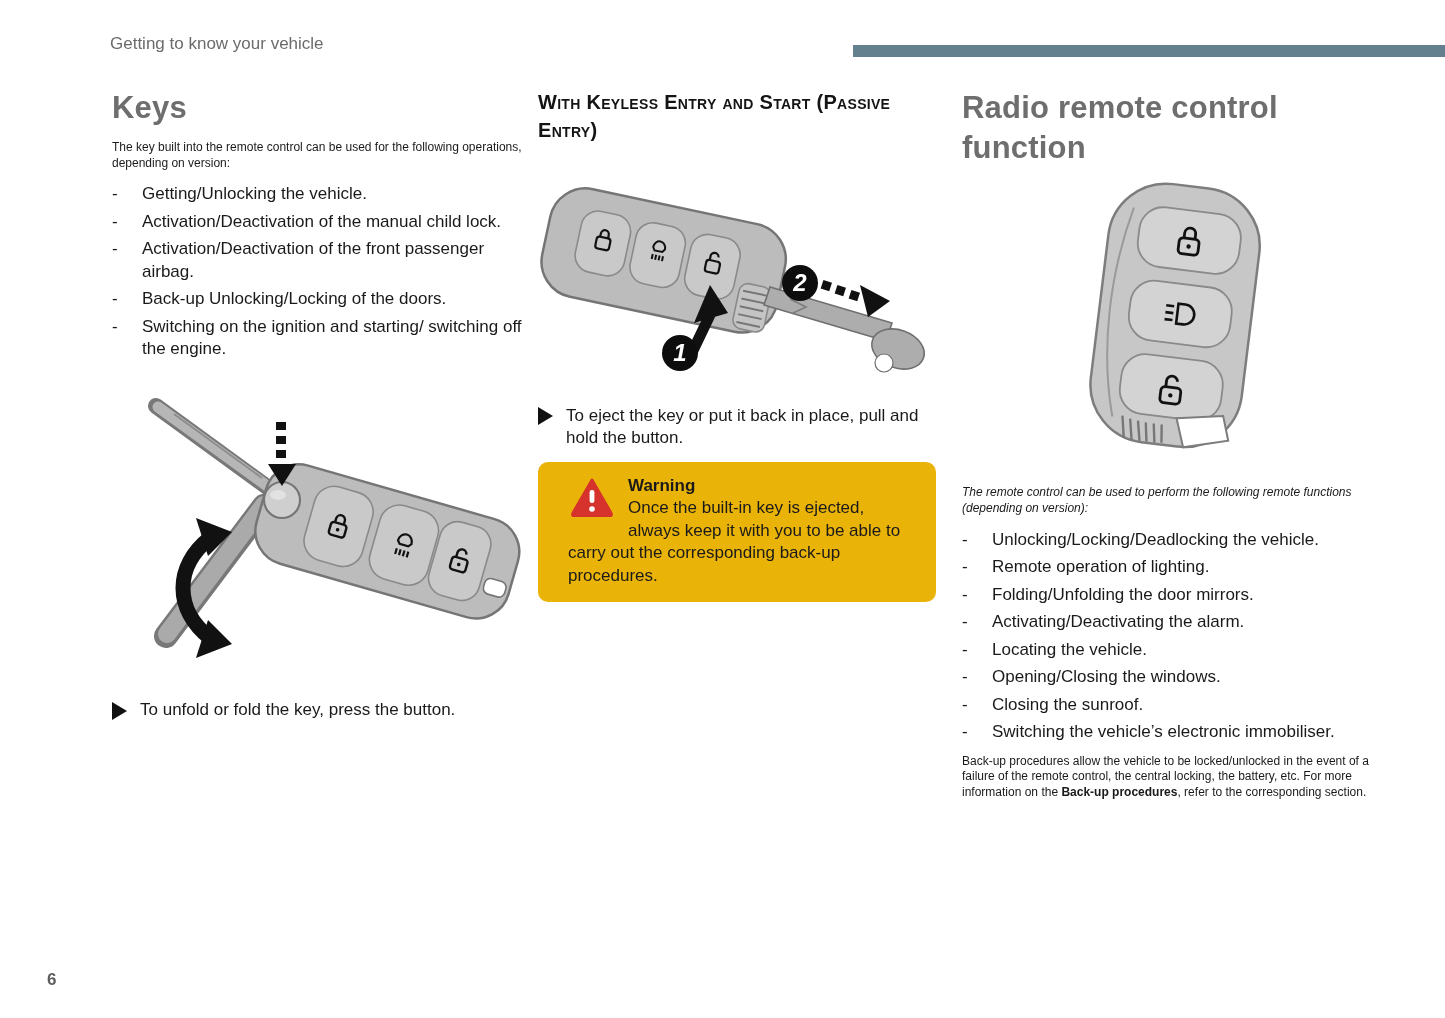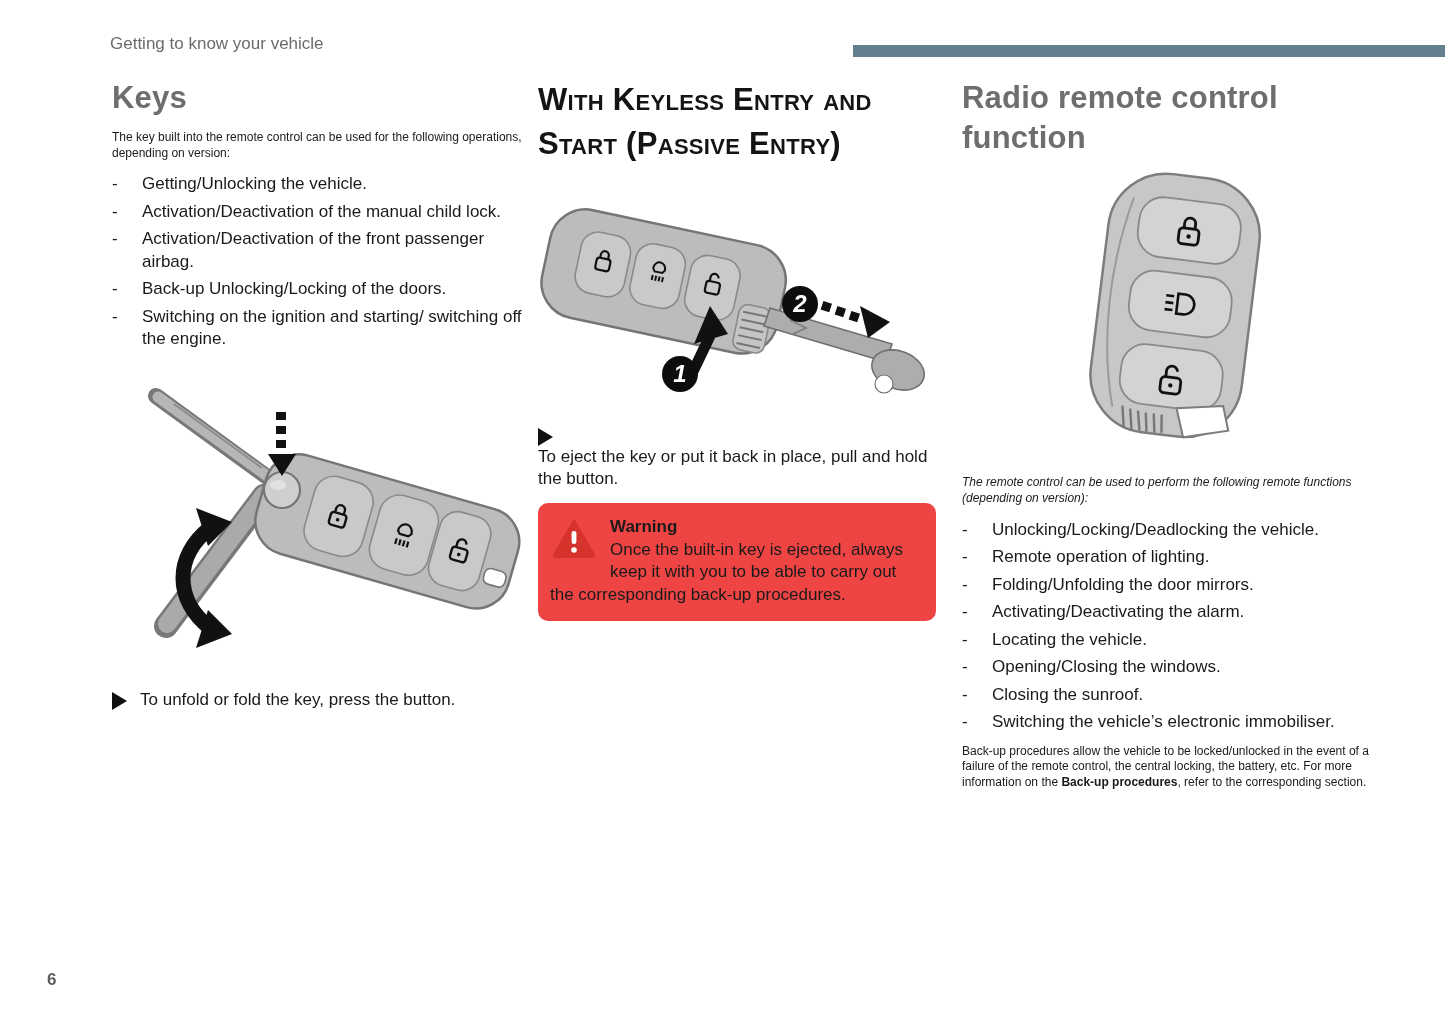--- a/index.html
+++ b/index.html
@@ -4,44 +4,44 @@
 <style>
   html,body{margin:0;padding:0;}
   body{
     width:1445px;height:1018px;position:relative;background:#ffffff;
     font-family:"Liberation Sans","DejaVu Sans",sans-serif;color:#1a1a1a;overflow:hidden;
   }
   
   .breadcrumb{position:absolute;left:110px;top:34px;font-size:17px;color:#6b6b6b;}
   .accent-bar{position:absolute;left:853px;top:45px;width:592px;height:12px;background:#64808f;}
   
-  .col{position:absolute;top:78px;}
+  .col{position:absolute;top:88px;}
   .col-left{left:112px;width:422px;}
   .col-mid{left:538px;width:398px;}
   .col-right{left:962px;width:430px;}
   
   .h-gray{font-size:31px;line-height:1.28;color:#6e6e6e;font-weight:600;letter-spacing:.2px;margin:0 0 12px 0;}
-  .h-caps{font-size:31px;line-height:1.42;color:#141414;font-weight:700;font-variant:small-caps;letter-spacing:.3px;margin:0;}
+  .h-caps{font-size:20px;line-height:1.42;color:#141414;font-weight:700;font-variant:small-caps;letter-spacing:.3px;margin:0;}
   
   .para{font-size:12px;line-height:1.32;margin:0;}
   .list{margin:12px 0 0 0;}
   .li{display:flex;font-size:17px;line-height:1.32;margin:0 0 5px 0;}
   .dash{flex:0 0 30px;}
   
   .instruction{display:flex;font-size:17px;line-height:1.3;}
   .tri{flex:0 0 auto;width:0;height:0;border-left:15px solid #111;border-top:9px solid transparent;border-bottom:9px solid transparent;margin:2px 13px 0 0;}
   
-  .warnbox{background:#ef4444;border-radius:10px;padding:13px 16px 15px 12px;font-size:17px;line-height:1.32;margin-top:13px;}
+  .warnbox{background:#eab308;border-radius:10px;padding:13px 16px 15px 30px;font-size:17px;line-height:1.32;margin-top:13px;}
   .warnicon{float:left;width:44px;height:40px;margin:2px 14px 4px 2px;}
   .warntitle{font-weight:700;}
   .figure{display:block;}
   .fig-left{margin:26px 0 0 0;}
   .fig-mid{margin:18px 0 12px 0;}
   .fig-right{margin:10px 0 8px 76px;}
-  .mid-instruction{margin-top:18px;flex-direction:column;}
+  .mid-instruction{margin-top:18px;}
   .outro{margin-top:10px;}
   .page-num{position:absolute;left:47px;top:970px;font-size:17px;font-weight:700;color:#5d5d5d;}
   .b{font-weight:700;}
   .badge-text{font:italic 700 24px "Liberation Sans",sans-serif;fill:#ffffff;}
 </style>
 </head>
 <body>
 
 <div class="breadcrumb">Getting to know your vehicle</div>
 <div class="accent-bar"></div>

